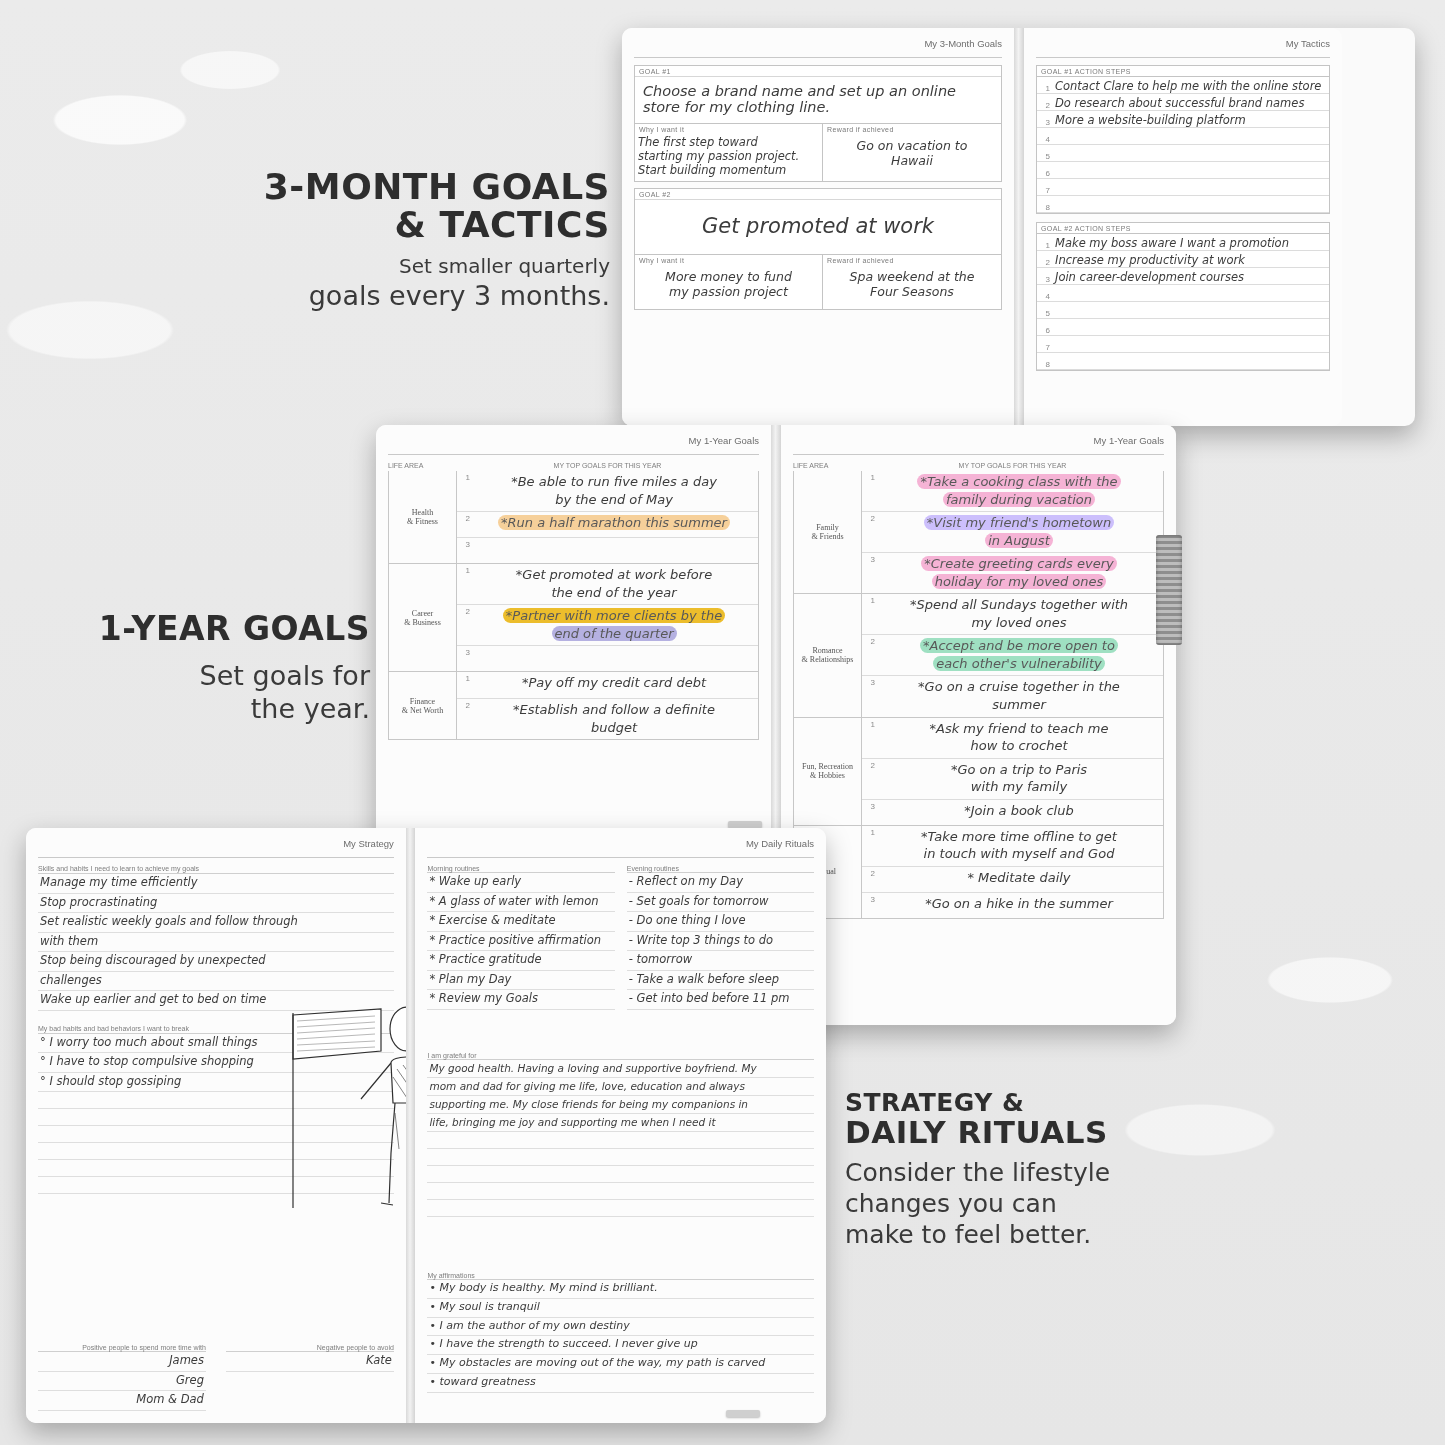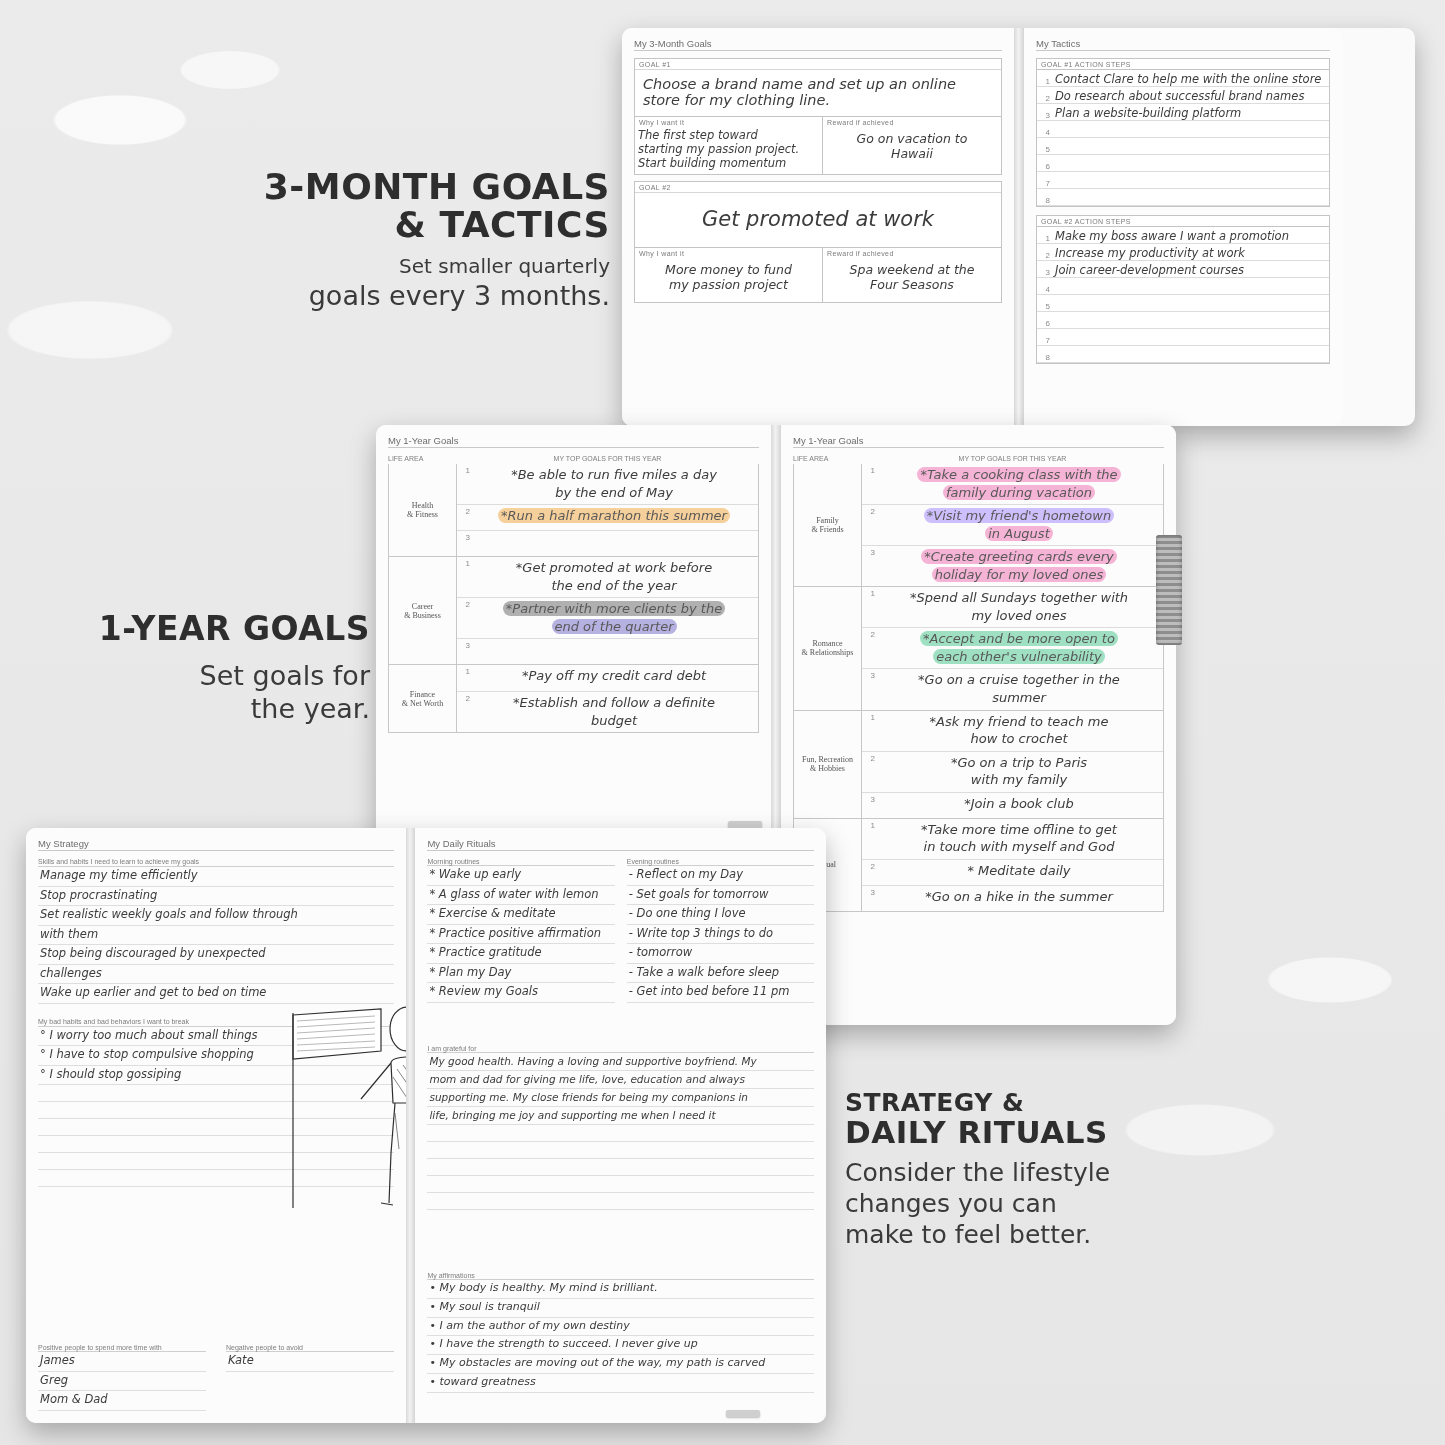--- a/index.html
+++ b/index.html
@@ -42,22 +42,22 @@
     padding:10px 12px 12px;
     overflow:hidden;
   }
   .page.left{ border-radius:10px 0 0 10px; }
   .page.right{ border-radius:0 10px 10px 0; }
   .gutter{
     width:10px;
     background:linear-gradient(90deg,#d9d9d9,#f2f2f2 45%,#d4d4d4);
   }
   .page-head{
-    text-align:left; font-size:9.5px; color:#6d6d6d;
-    padding-bottom:1px; border-bottom:1px solid #c9c9c9; margin-bottom:7px;
+    text-align:right; font-size:9.5px; color:#6d6d6d;
+    padding-bottom:8px; border-bottom:1px solid #c9c9c9; margin-bottom:7px;
     font-family:"Liberation Sans", sans-serif;
   }
 
   .box{ border:1px solid #c4c4c4; background:#fff; }
   .box-cap{
     font-size:7px; color:#7a7a7a; letter-spacing:.4px;
     font-family:"Liberation Sans", sans-serif;
     padding:2px 4px 1px; text-transform:none;
   }
   .hline{ border-top:1px solid #d7d7d7; }
@@ -179,21 +179,21 @@
           <div class="numrow" style="min-height: 17px; padding: 0px 4px;">
             <span class="num">1</span>
             <span class="numtxt hw">Contact Clare to help me with the online store</span>
           </div>
           <div class="numrow" style="min-height: 17px; padding: 0px 4px;">
             <span class="num">2</span>
             <span class="numtxt hw">Do research about successful brand names</span>
           </div>
           <div class="numrow" style="min-height: 17px; padding: 0px 4px;">
             <span class="num">3</span>
-            <span class="numtxt hw">Plan a website-building platform</span>
+            <span class="numtxt hw">More a website-building platform</span>
           </div>
           <div class="numrow" style="min-height: 17px; padding: 0px 4px;">
             <span class="num">4</span>
             <span class="numtxt hw"></span>
           </div>
           <div class="numrow" style="min-height: 17px; padding: 0px 4px;">
             <span class="num">5</span>
             <span class="numtxt hw"></span>
           </div>
           <div class="numrow" style="min-height: 17px; padding: 0px 4px;">
@@ -296,21 +296,21 @@
             <div style="display: flex; gap: 4px; padding: 2px 4px 3px; min-height: 40px;">
               <div class="num" style="align-self: flex-start;">1</div>
               <div style="flex: 1 1 0%; text-align: center;">
                 <div class="hw" style="font-size: 13px; line-height: 1.35;">*Get promoted at work before</div>
                 <div class="hw" style="font-size: 13px; line-height: 1.35;">the end of the year</div>
               </div>
             </div>
             <div style="display: flex; gap: 4px; padding: 2px 4px 3px; min-height: 40px; border-top: 1px solid rgb(220, 220, 220);">
               <div class="num" style="align-self: flex-start;">2</div>
               <div style="flex: 1 1 0%; text-align: center;">
-                <div class="hw" style="font-size: 13px; line-height: 1.35;"><span class="hl" style="background: #a3a3a3; opacity: 0.85;">*Partner with more clients by the</span></div>
+                <div class="hw" style="font-size: 13px; line-height: 1.35;"><span class="hl" style="background: #eab308; opacity: 0.85;">*Partner with more clients by the</span></div>
                 <div class="hw" style="font-size: 13px; line-height: 1.35;"><span class="hl" style="background: rgb(169, 164, 221); opacity: 0.85;">end of the quarter</span></div>
               </div>
             </div>
             <div style="display: flex; gap: 4px; padding: 2px 4px 3px; min-height: 26px; border-top: 1px solid rgb(220, 220, 220);">
               <div class="num" style="align-self: flex-start;">3</div>
               <div style="flex: 1 1 0%; text-align: center;">
                 <div class="hw" style="font-size: 13px; line-height: 1.35;"></div>
               </div>
             </div>
           </div>
@@ -507,21 +507,21 @@
         <path d="M166 48 L166 96"></path>
         <path d="M150 60 L120 96 M182 60 L196 92"></path>
         <path d="M150 60 C150 52 182 52 182 60 L180 100 L152 100 Z" fill="#fff"></path>
         <path d="M154 100 L150 150 L148 200 M178 100 L182 152 L186 202"></path>
         <path d="M140 200 L152 202 M178 204 L192 206"></path>
         <path d="M156 66 L174 92 M162 62 L178 84 M152 74 L168 98 M166 60 L180 78" stroke-width=".6"></path>
         <path d="M154 110 L158 146 M172 110 L176 148" stroke-width=".6"></path>
       </g>
     </svg>
 
-    <div style="position:absolute; left:12px; right:12px; bottom:12px; display:flex; gap:20px;">
+    <div style="position:absolute; left:12px; right:12px; bottom:12px; display:flex; gap:20px;text-align:right;">
       <div style="flex:1;">
         <div style="font-size:7px;color:#7d7d7d;font-family:'Liberation Sans',sans-serif;border-bottom:1px solid #cfcfcf;">Positive people to spend more time with</div>
         <div id="positive-list">
             <div class="hw" style="font-size: 11.5px; border-bottom: 1px solid rgb(222, 222, 222); padding: 1px 2px 2px; line-height: 1.35;">James</div>
             <div class="hw" style="font-size: 11.5px; border-bottom: 1px solid rgb(222, 222, 222); padding: 1px 2px 2px; line-height: 1.35;">Greg</div>
             <div class="hw" style="font-size: 11.5px; border-bottom: 1px solid rgb(222, 222, 222); padding: 1px 2px 2px; line-height: 1.35;">Mom &amp; Dad</div>
           </div>
       </div>
       <div style="flex:1;">
         <div style="font-size:7px;color:#7d7d7d;font-family:'Liberation Sans',sans-serif;border-bottom:1px solid #cfcfcf;">Negative people to avoid</div>

